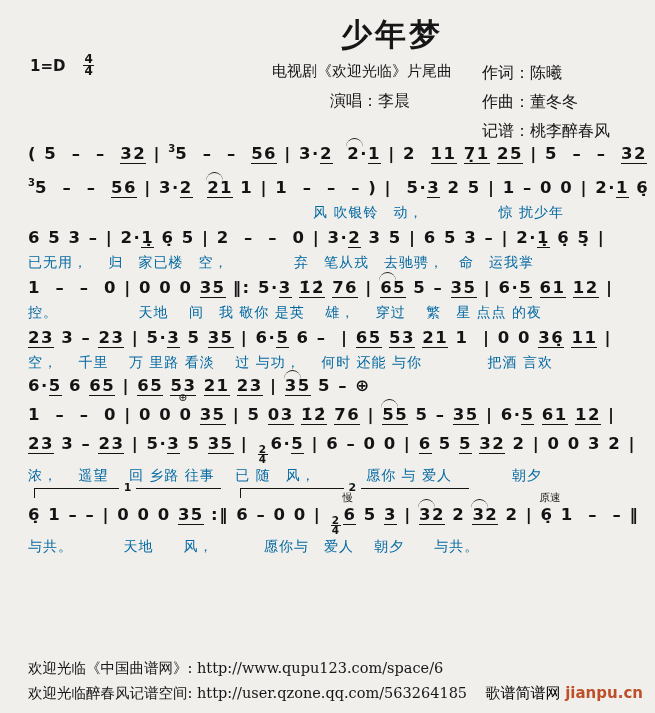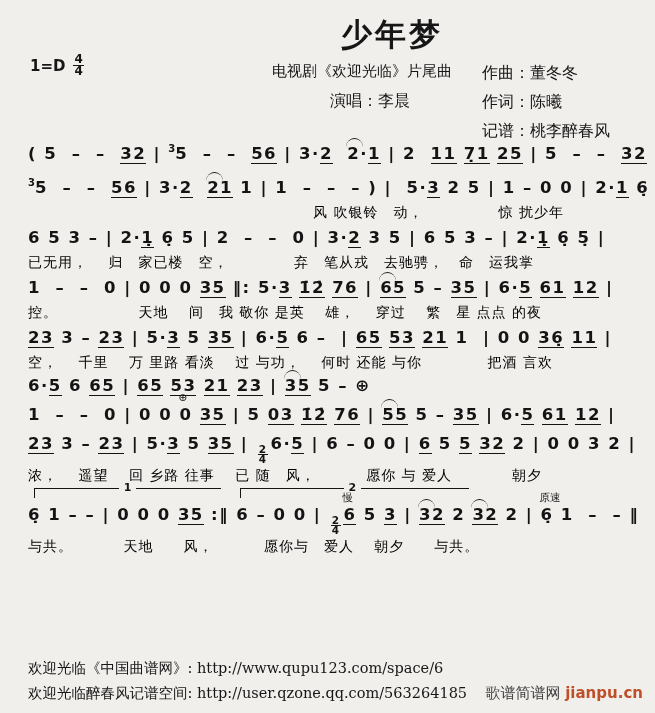--- a/index.html
+++ b/index.html
@@ -12,21 +12,21 @@
     overflow:hidden;
   }
   
   .title {
     position:absolute; top:14px; left:392px; transform:translateX(-50%);
     font-family:"DejaVu Serif", serif;
     font-size:31px; font-weight:bold; letter-spacing:3px; white-space:nowrap;
   }
   .key {
     position:absolute; top:54px; left:30px;
-    font-size:15px; font-weight:bold; display:flex; align-items:center; gap:6px;
+    font-size:15px; font-weight:bold; display:flex; align-items:center; gap:16px;
   }
   .ts { display:inline-flex; flex-direction:column; align-items:center;
         vertical-align:-4px; line-height:9px; font-size:10.5px; font-weight:bold;
         margin:0 2px; }
   .ts span:first-child { border-bottom:1px solid #161616; padding:0 1px; }
   .key .ts { font-size:12px; line-height:11px; }
   .subtitle { position:absolute; top:62px; left:272px; font-size:15px;
               font-family:"DejaVu Serif", serif; }
   .singer   { position:absolute; top:91px; left:330px; font-size:16px;
               font-family:"DejaVu Serif", serif;text-align:right; }
@@ -46,56 +46,56 @@
   .grace { font-size:10px; vertical-align:7px; letter-spacing:0; }
   .annot { display:inline-block; width:0; position:relative; overflow:visible; }
   .annot > span { position:absolute; left:-1px; bottom:1.0em; font-size:10.5px;
                   font-weight:normal; white-space:nowrap; color:#141414;
                   letter-spacing:0; }
   .annot > .arc { display:block; width:17px; height:8px; bottom:1.15em;
                   border-top:1.6px solid #141414;
                   border-radius:100% 100% 0 0 / 200% 200% 0 0; }
   .lyrics {
     font-size:14px; white-space:pre; letter-spacing:1px;
-    line-height:20px; margin-top:1px; color:#000000;
+    line-height:20px; margin-top:1px; color:#0369a1;
     font-family:"DejaVu Sans", sans-serif;
   }
   .volta { position:absolute; top:0; height:9px;
            border-top:1.6px solid #141414; border-left:1.6px solid #141414; }
   .volta > span { position:absolute; top:-8px; left:45%; padding:0 5px;
                   background:#f1efec; font-size:11px; font-weight:bold; }
   .volta-1 { left:6px;  width:186px; }
   .volta-2 { left:212px; width:228px; }
   
   .footer { position:absolute; left:28px; top:656px; font-size:14.5px;
             line-height:25px; font-family:"DejaVu Serif", serif; }
   .brand { position:absolute; right:12px; top:684px; font-size:15px;
            white-space:nowrap; }
-  .brand-name { color:#404040; }
+  .brand-name { color:#000000; }
   .brand-domain { font-weight:bold; }
 </style>
 </head>
 <body>
 
 <div class="title">少年梦</div>
 
 <div class="key">
   <span>1=D</span>
   <span class="ts">
     <span>4</span>
     <span>4</span>
   </span>
 </div>
 
 <div class="subtitle">电视剧《欢迎光临》片尾曲</div>
 <div class="singer">演唱：李晨</div>
 
 <div class="credits-right">
+  <div>作词：陈曦</div>
   <div>作曲：董冬冬</div>
-  <div>作词：陈曦</div>
   <div>记谱：桃李醉春风</div>
 </div>
 
 <div id="music">
     <div class="system">
       <div class="notes">( 5  –  –  <span class="beam">32</span> | <span class="grace">3</span>5  –  –  <span class="beam">56</span> | 3·<span class="beam">2</span>  <span class="annot"><span class="arc"></span></span>2·<span class="beam">1</span> | 2  <span class="beam">11</span> <span class="beam">7̣1</span> <span class="beam">25</span> | 5  –  –  <span class="beam">32</span> |</div>
     </div>
     <div class="system">
       <div class="notes"><span class="grace">3</span>5  –  –  <span class="beam">56</span> | 3·<span class="beam">2</span>  <span class="annot"><span class="arc"></span></span><span class="beam">21</span> 1 | 1  –  –  – ) |  5·<span class="beam">3</span> 2 5 | 1 – 0 0 | 2·<span class="beam">1</span> 6̣ 1 |</div>
       <div class="lyrics">　　　　　　　　　　　　　　　　　　　风 吹银铃　动，　　　　　惊 扰少年</div>

